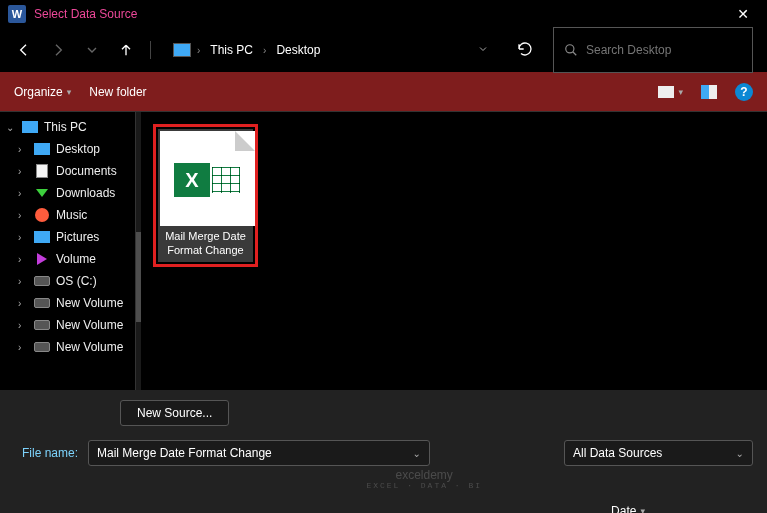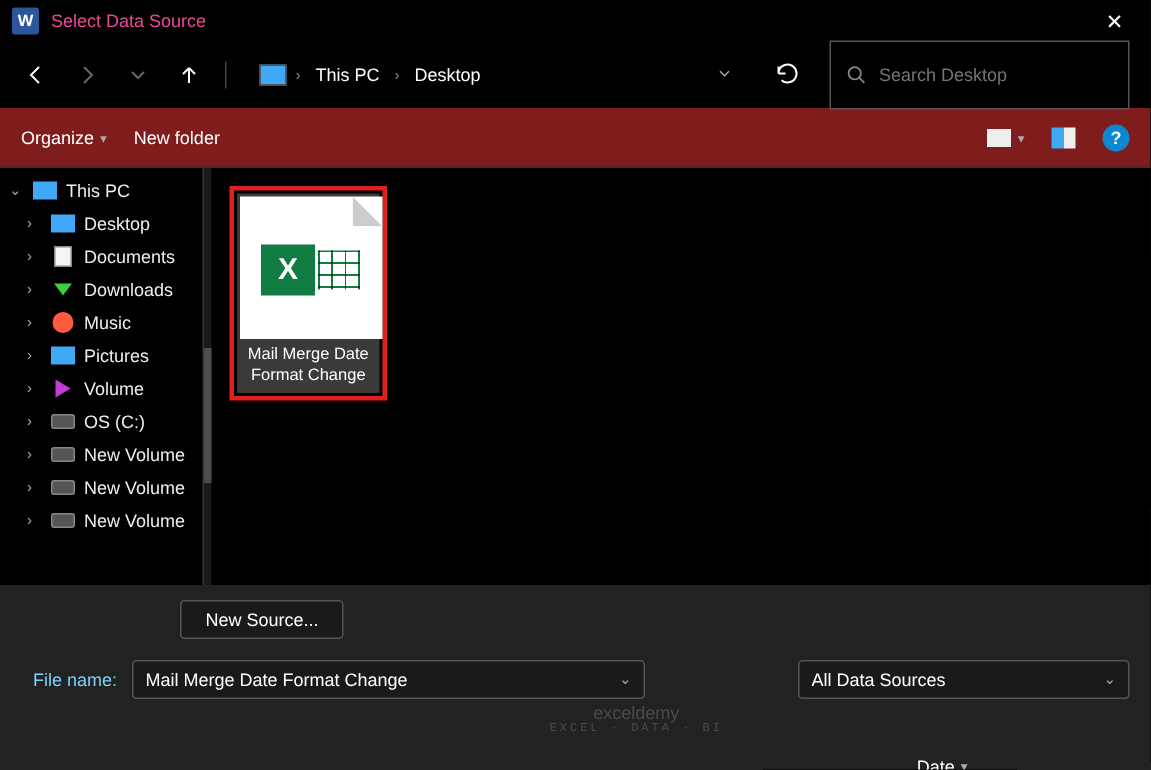--- a/index.html
+++ b/index.html
@@ -67,21 +67,21 @@
 .row { display: flex; align-items: center; gap: 10px; margin-bottom: 14px; }
 .row .spacer-left { width: 96px; }
 .row label { width: 64px; text-align: right; font-size: 12px; color: #7dd3fc; }
 .btn { height: 26px; padding: 0 16px; background: #1a1a1a; border: 1px solid #555; color: #fff; cursor: pointer; font-size: 12px; display: inline-flex; align-items: center; justify-content: center; border-radius: 3px; }
 .btn.open { border: 2px solid #5aa4ff; }
 .btn.open-hl { outline: 3px solid #e02020; outline-offset: -1px; margin-top: 36px; }
 .combo { height: 26px; border: 1px solid #555; background: #1a1a1a; display: flex; align-items: center; padding: 0 8px; gap: 6px; border-radius: 3px; cursor: pointer; }
 .combo-text { flex: 1; font-size: 12px; color: #fff; white-space: nowrap; overflow: hidden; }
 .combo-chev { color: #aaa; font-size: 10px; }
 .row-filename .combo { width: 342px; }
-.row-filename .combo.filter { width: 221px; margin-left: auto; }
+.row-filename .combo.filter { width: 189px; margin-left: auto; }
 .row-actions { justify-content: flex-end; gap: 10px; }
 .row-actions .tools { display: flex; align-items: center; gap: 4px; font-size: 12px; margin-right: 6px; cursor: pointer; }
 
 .watermark { position: absolute; right: 285px; bottom: 22px; color: #666; font-size: 12px; text-align: center; line-height: 1.1; opacity: 0.6; pointer-events: none; }
 .watermark .sub { font-size: 8px; letter-spacing: 2px; font-family: Liberation Mono, monospace; }
 </style>
 </head>
 <body>
 
 <div class="titlebar">

